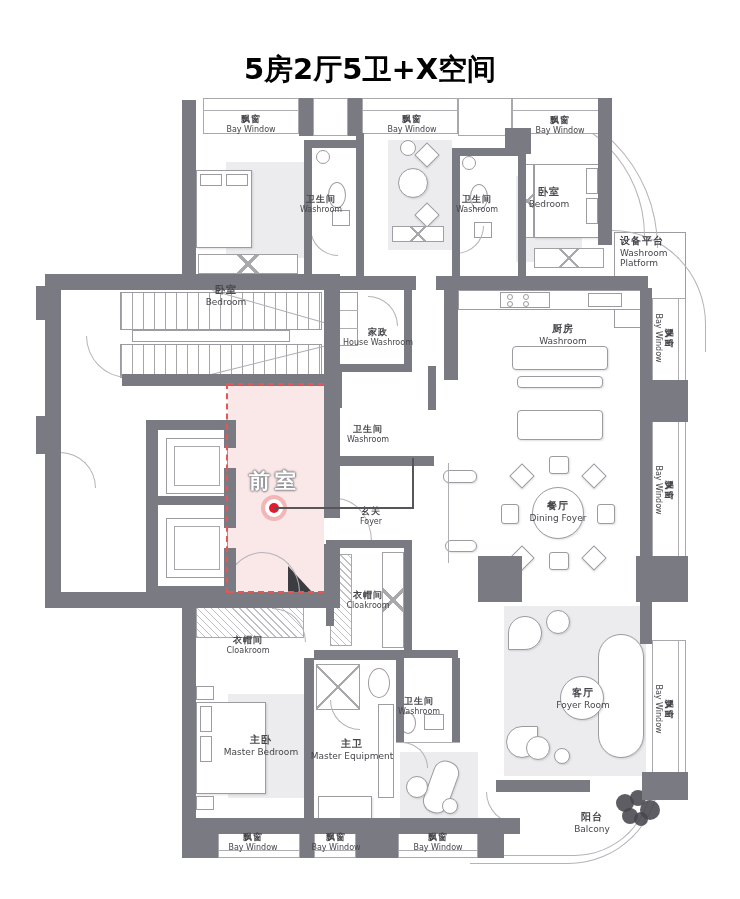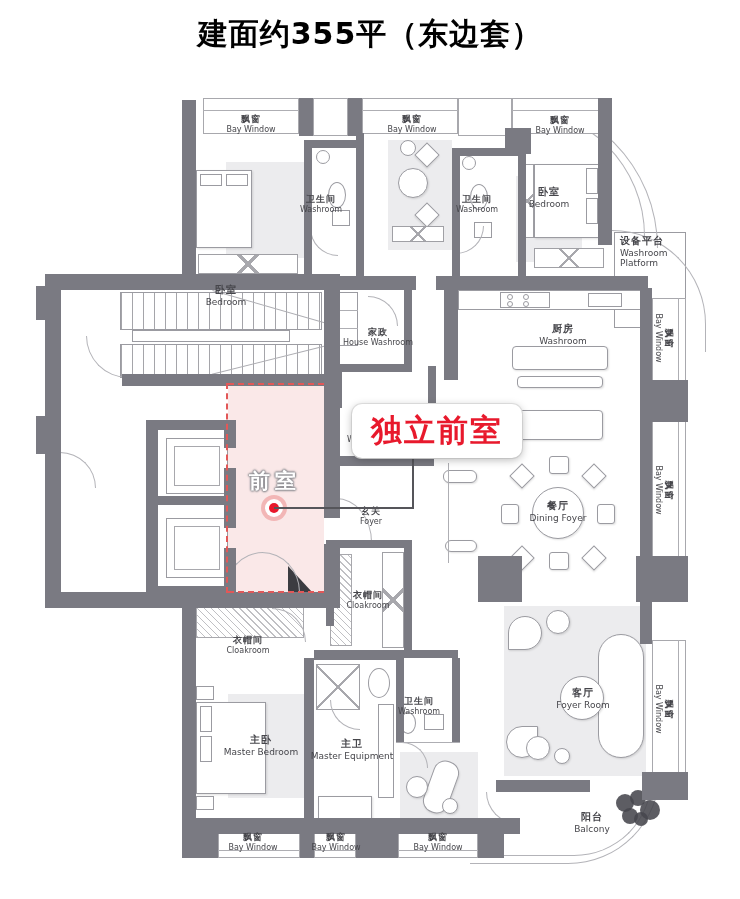--- a/index.html
+++ b/index.html
@@ -42,21 +42,21 @@
      box-shadow:0 2px 8px rgba(0,0,0,.28),0 0 0 1px #ececec; display:flex; align-items:center; justify-content:center; z-index:8; }
   #callout-text { color:#e8192c; font-size:31px; font-weight:800; letter-spacing:2px; white-space:nowrap; }
   .leader { position:absolute; background:#55555a; z-index:7; }
   .mark { position:absolute; border-radius:50%; z-index:7; }
 </style>
 </head>
 <body>
 
 <div id="canvas">
 
-  <div class="title" id="t1">建面约355平（东边套）</div>
+  <div class="title" id="t2">5房2厅5卫+X空间</div>
 
   <div class="rug" style="left:226px;top:162px;width:78px;height:96px"></div>
   <div class="rug" style="left:388px;top:140px;width:64px;height:110px"></div>
   <div class="rug" style="left:516px;top:176px;width:66px;height:86px"></div>
   <div class="rug" style="left:228px;top:694px;width:76px;height:104px"></div>
   <div class="rug" style="left:400px;top:752px;width:78px;height:74px"></div>
   <div class="rug" style="left:504px;top:606px;width:142px;height:170px"></div>
 
   <div id="pink"></div>
   <div class="dash" style="left:226px;top:383px;width:0;height:210px;border-left:2px dashed #e25858"></div>
@@ -265,23 +265,20 @@
   <div class="arc" style="left:330px;top:700px;width:30px;height:30px;border-bottom-width:1px;border-left-width:1px;border-bottom-left-radius:100%"></div>
   <div class="arc" style="left:402px;top:742px;width:26px;height:26px;border-top-width:1px;border-right-width:1px;border-top-right-radius:100%"></div>
   <div class="arc" style="left:486px;top:792px;width:32px;height:32px;border-bottom-width:1px;border-left-width:1px;border-bottom-left-radius:100%"></div>
 
   <div id="qianshi-label">前室</div>
   <div class="mark" style="left:261px;top:495px;width:26px;height:26px;background:#f2b6b6"></div>
   <div class="mark" style="left:265px;top:499px;width:18px;height:18px;background:#fff"></div>
   <div class="mark" style="left:269px;top:503px;width:10px;height:10px;background:#e8192c"></div>
   <div class="leader" style="left:274px;top:507px;width:140px;height:2px"></div>
   <div class="leader" style="left:412px;top:458px;width:2px;height:51px"></div>
-  <div id="callout">
-    <span id="callout-text">独立前室</span>
-  </div>
 <div class="room-label small" style="left: 251px; top: 124px;">
       <div class="zh">飘窗</div>
       <div class="en">Bay Window</div>
     </div>
     <div class="room-label small" style="left: 412px; top: 124px;">
       <div class="zh">飘窗</div>
       <div class="en">Bay Window</div>
     </div>
     <div class="room-label small" style="left: 560px; top: 125px;">
       <div class="zh">飘窗</div>

